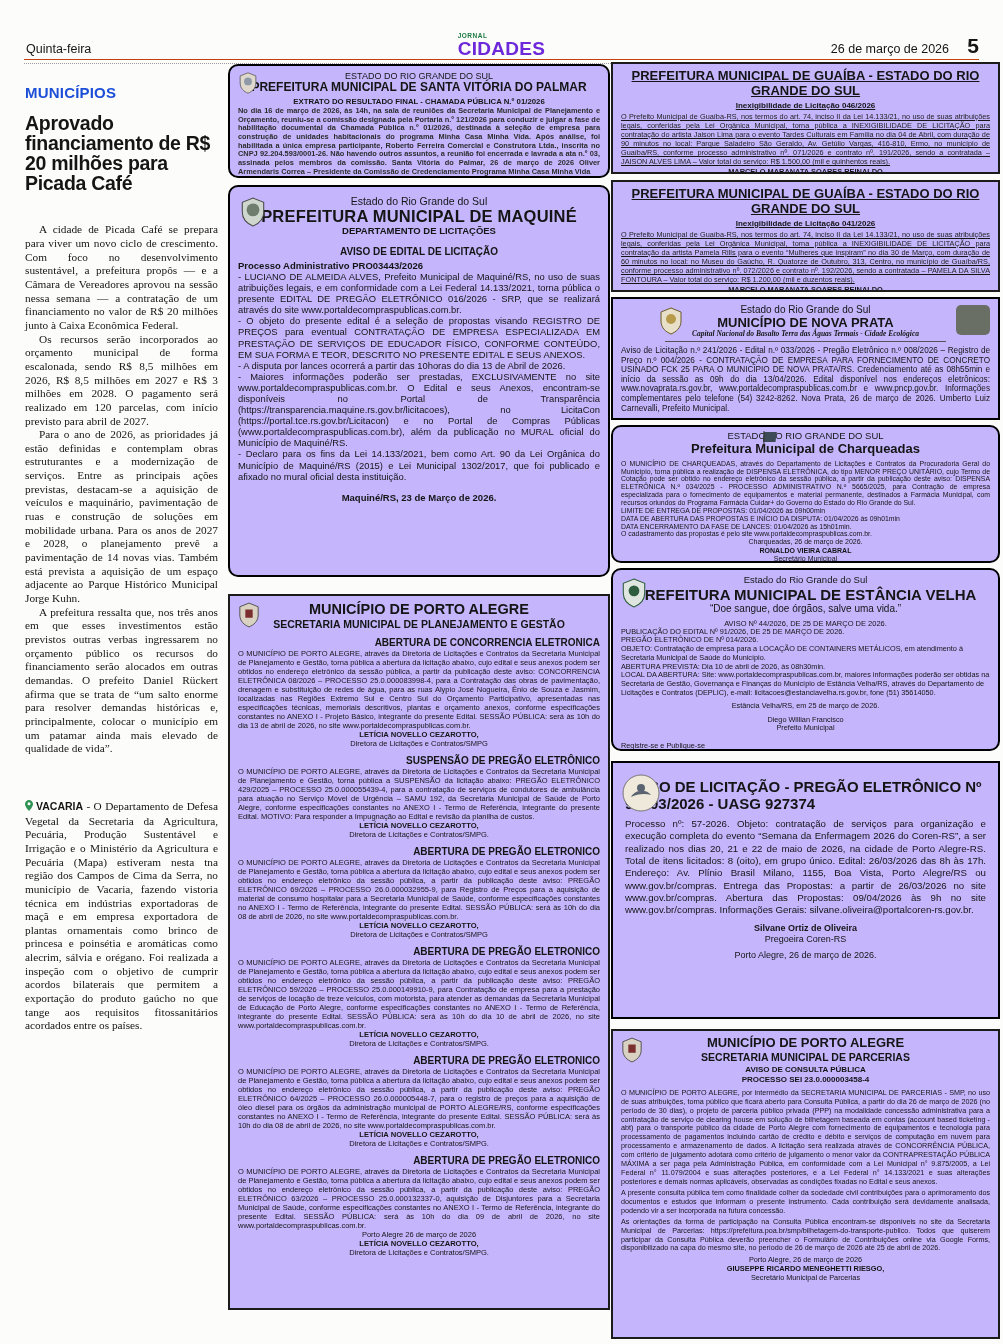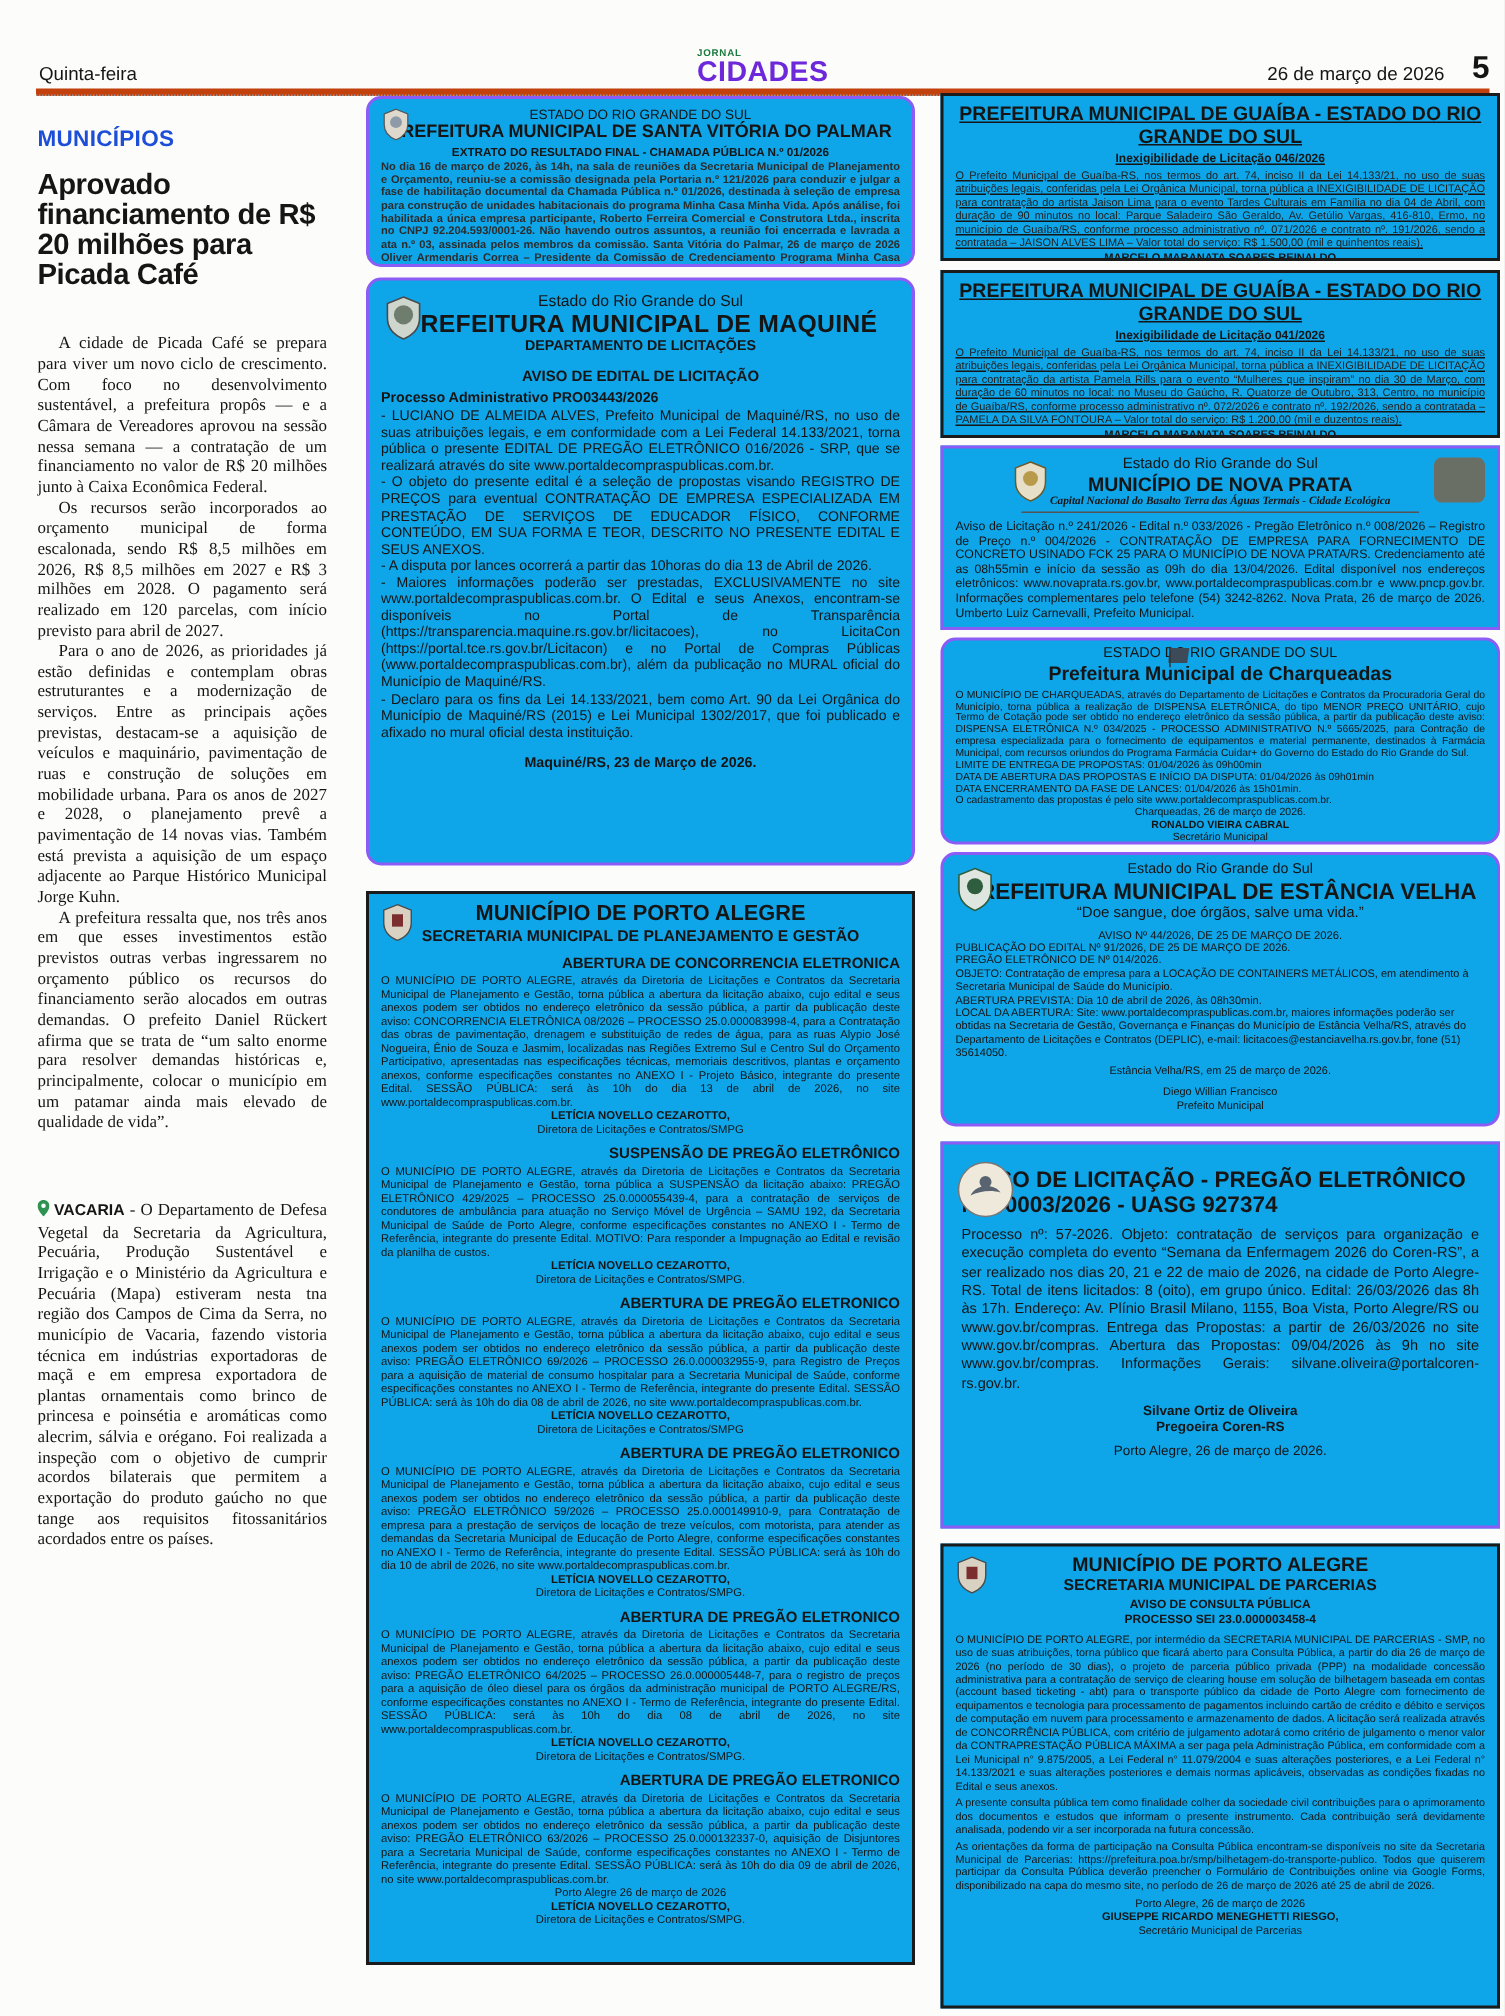--- a/index.html
+++ b/index.html
@@ -1,19 +1,19 @@
 <!DOCTYPE html>
 <html lang="pt"><head>
 <meta charset="utf-8">
 <style>
   html,body{margin:0;padding:0;background:#e9e9e6;}
   .page{position:relative;width:1003px;height:1344px;background:#fcfcfa;margin:0 auto;
         font-family:"Liberation Sans",sans-serif;color:#151515;overflow:hidden;}
   
-  .hdr{position:absolute;left:24px;right:10px;top:28px;height:31px;border-bottom:5px solid #c2410c;}
+  .hdr{position:absolute;left:24px;right:24px;top:28px;height:31px;border-bottom:1px solid #c2410c;}
   .hdr-dotted{position:absolute;left:24px;right:24px;top:63px;border-top:1px dotted #9a9a9a;}
   .hdr .weekday{position:absolute;left:2px;bottom:3px;font-size:12.5px;}
   .brand{position:absolute;left:50%;transform:translateX(-50%);bottom:1px;text-align:left;line-height:1;}
   .brand .brand-top{display:block;font-size:6.5px;color:#1c7a40;letter-spacing:.5px;font-weight:bold;}
   .brand .brand-main{display:block;font-size:19px;font-weight:bold;color:#6d28d9;letter-spacing:.3px;}
   .hdr .date{position:absolute;right:30px;bottom:3px;font-size:12.5px;}
   .hdr .pagenum{position:absolute;right:0;bottom:1px;font-size:21px;font-weight:bold;}
   
   .col-left{position:absolute;left:25px;top:84px;width:193px;}
   .col-mid{position:absolute;left:228px;top:64px;width:382px;}
@@ -22,22 +22,22 @@
   .section-label{color:#1d4ed8;font-weight:bold;font-size:15px;letter-spacing:.2px;}
   .headline{font-size:19.5px;line-height:1.03;font-weight:bold;letter-spacing:-.3px;margin:12px 0 0;}
   .article{margin-top:30px;font-family:"Liberation Serif","DejaVu Serif",serif;font-size:11.3px;
            line-height:1.21;text-align:justify;}
   .article p{margin:0;text-indent:14px;}
   .brief{margin-top:44px;font-family:"Liberation Serif","DejaVu Serif",serif;font-size:11.3px;
          line-height:1.21;text-align:justify;}
   .brief .pin{display:inline-block;vertical-align:-1px;margin-right:3px;}
   .brief b{font-family:"Liberation Sans",sans-serif;font-size:10.5px;}
   
-  .box{box-sizing:border-box;border:2px solid #8b5cf6;background:#0ea5e9;overflow:hidden;position:relative;
-       padding:5px 8px;margin-left:16px;}
+  .box{box-sizing:border-box;border:2px solid #000000;background:#c4b5fd;overflow:hidden;position:relative;
+       padding:5px 8px;}
   .rounded{border-radius:10px;}
   .crest{position:absolute;left:8px;top:6px;}
   .bx-head{text-align:center;line-height:1.15;}
   .state-line{font-size:9px;}
   .bx-title{font-weight:bold;}
   .bx-body{text-align:justify;}
   .c{text-align:center;}
   
   #svp{height:114px;}
   #svp .bx-title{font-size:12px;}
@@ -97,21 +97,21 @@
   #estancia .dateline{font-size:7.3px;text-align:center;margin-top:3px;}
   #estancia .sig{font-size:7.3px;text-align:center;margin-top:6px;line-height:1.2;}
   #estancia .footer{font-size:7.3px;margin-top:8px;}
   
   #coren{height:258px;margin-top:10px;padding:8px 12px;}
   #coren .bx-title{font-size:14px;font-weight:normal;letter-spacing:.2px;line-height:1.12;}
   #coren .subtitle{font-size:8.5px;}
   #coren .aviso{font-size:15px;font-weight:bold;margin-top:7px;}
   #coren .bx-body{font-size:9.7px;line-height:1.27;margin-top:6px;text-align:justify;}
   #coren .sig{font-size:9px;font-weight:bold;text-align:center;margin-top:6px;line-height:1.25;}
-  #coren .role{font-size:9px;font-weight:bold;text-align:center;}
+  #coren .role{font-size:9px;font-weight:normal;text-align:center;}
   #coren .dateline{font-size:9px;text-align:center;margin-top:6px;}
   
   #parcerias{height:310px;margin-top:10px;border-color:#1b1b1b;}
   #parcerias .bx-title{font-size:13px;}
   #parcerias .subtitle{font-size:10.5px;font-weight:bold;}
   #parcerias .aviso{font-size:8px;font-weight:bold;text-align:center;line-height:1.3;margin-top:2px;}
   #parcerias .bx-body{font-size:7.2px;line-height:1.24;margin-top:3px;}
   #parcerias .bx-body p{margin:0 0 2px;}
   #parcerias .dateline,#parcerias .role{font-size:7.3px;text-align:center;line-height:1.25;}
   #parcerias .sig{font-size:7.4px;font-weight:bold;text-align:center;}

